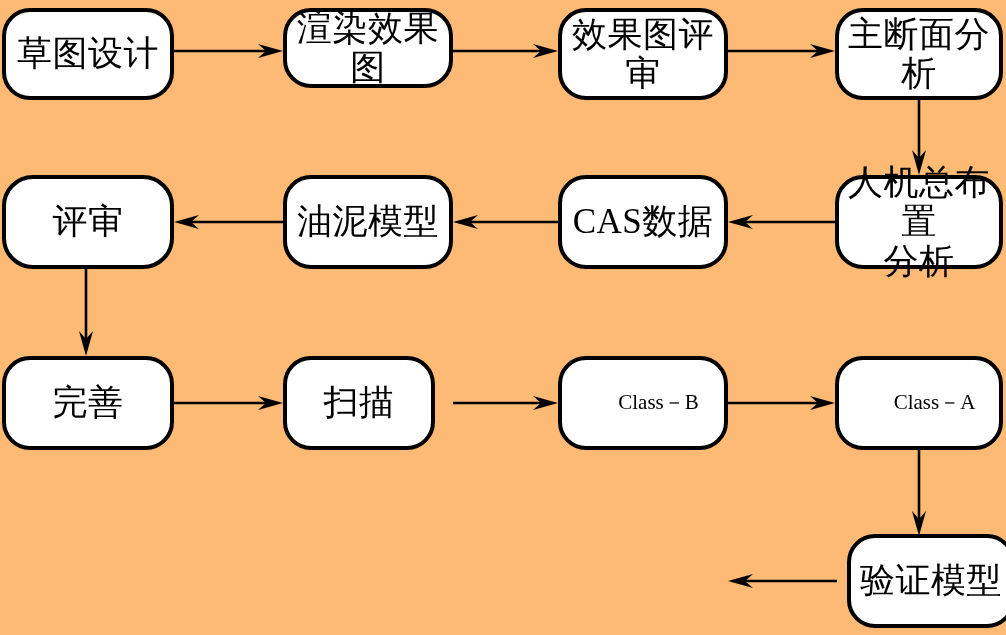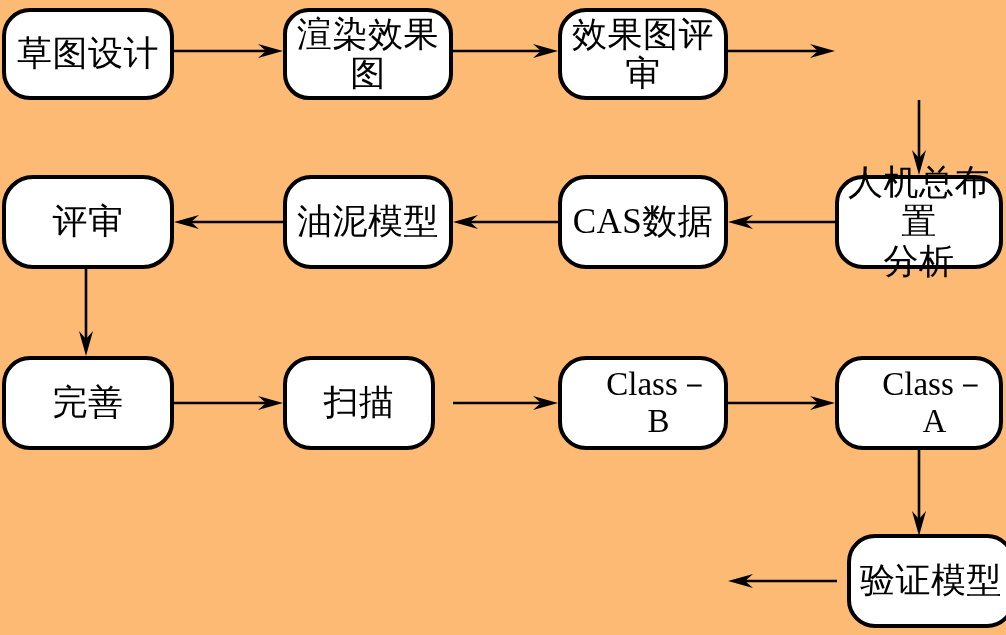--- a/index.html
+++ b/index.html
@@ -25,21 +25,21 @@
     align-items: center;
     justify-content: center;
     text-align: center;
     color: #000000;
     font-size: 35px;
     line-height: 1.12;
     letter-spacing: 0.5px;
     z-index: 2;
   }
   .node.latin {
-    font-size: 33px;
+    font-size: 21px;
     letter-spacing: 0px;
     padding-left: 31px;
   }
   .node .label {
     display: block;
     padding: 0 6px;
     white-space: pre-line;
   }
   .edge {
     position: absolute;
@@ -59,28 +59,31 @@
 </style>
 </head>
 <body>
 
 <div id="canvas">
 
   <div class="node" style="left:2px;  top:8px;   width:172px; height:92px;">
     <span class="label">草图设计</span>
   </div>
 
-  <div class="node" style="left:283px; top:8px;  width:170px; height:92px;border-radius:26px;">
+  <div class="node" style="left:283px; top:8px;  width:170px; height:80px;">
     <span class="label">渲染效果图</span>
   </div>
 
   <div class="node" style="left:558px; top:8px;  width:170px; height:92px;">
     <span class="label">效果图评审</span>
   </div>
 
+  <div class="node" style="left:835px; top:8px;  width:168px; height:92px;">
+    <span class="label">主断面分析</span>
+  </div>
 
   <div class="node" style="left:835px; top:175px; width:168px; height:94px;">
     <span class="label">人机总布置
 分析</span>
   </div>
 
   <div class="node" style="left:558px; top:175px; width:170px; height:94px;">
     <span class="label">CAS数据</span>
   </div>
 

